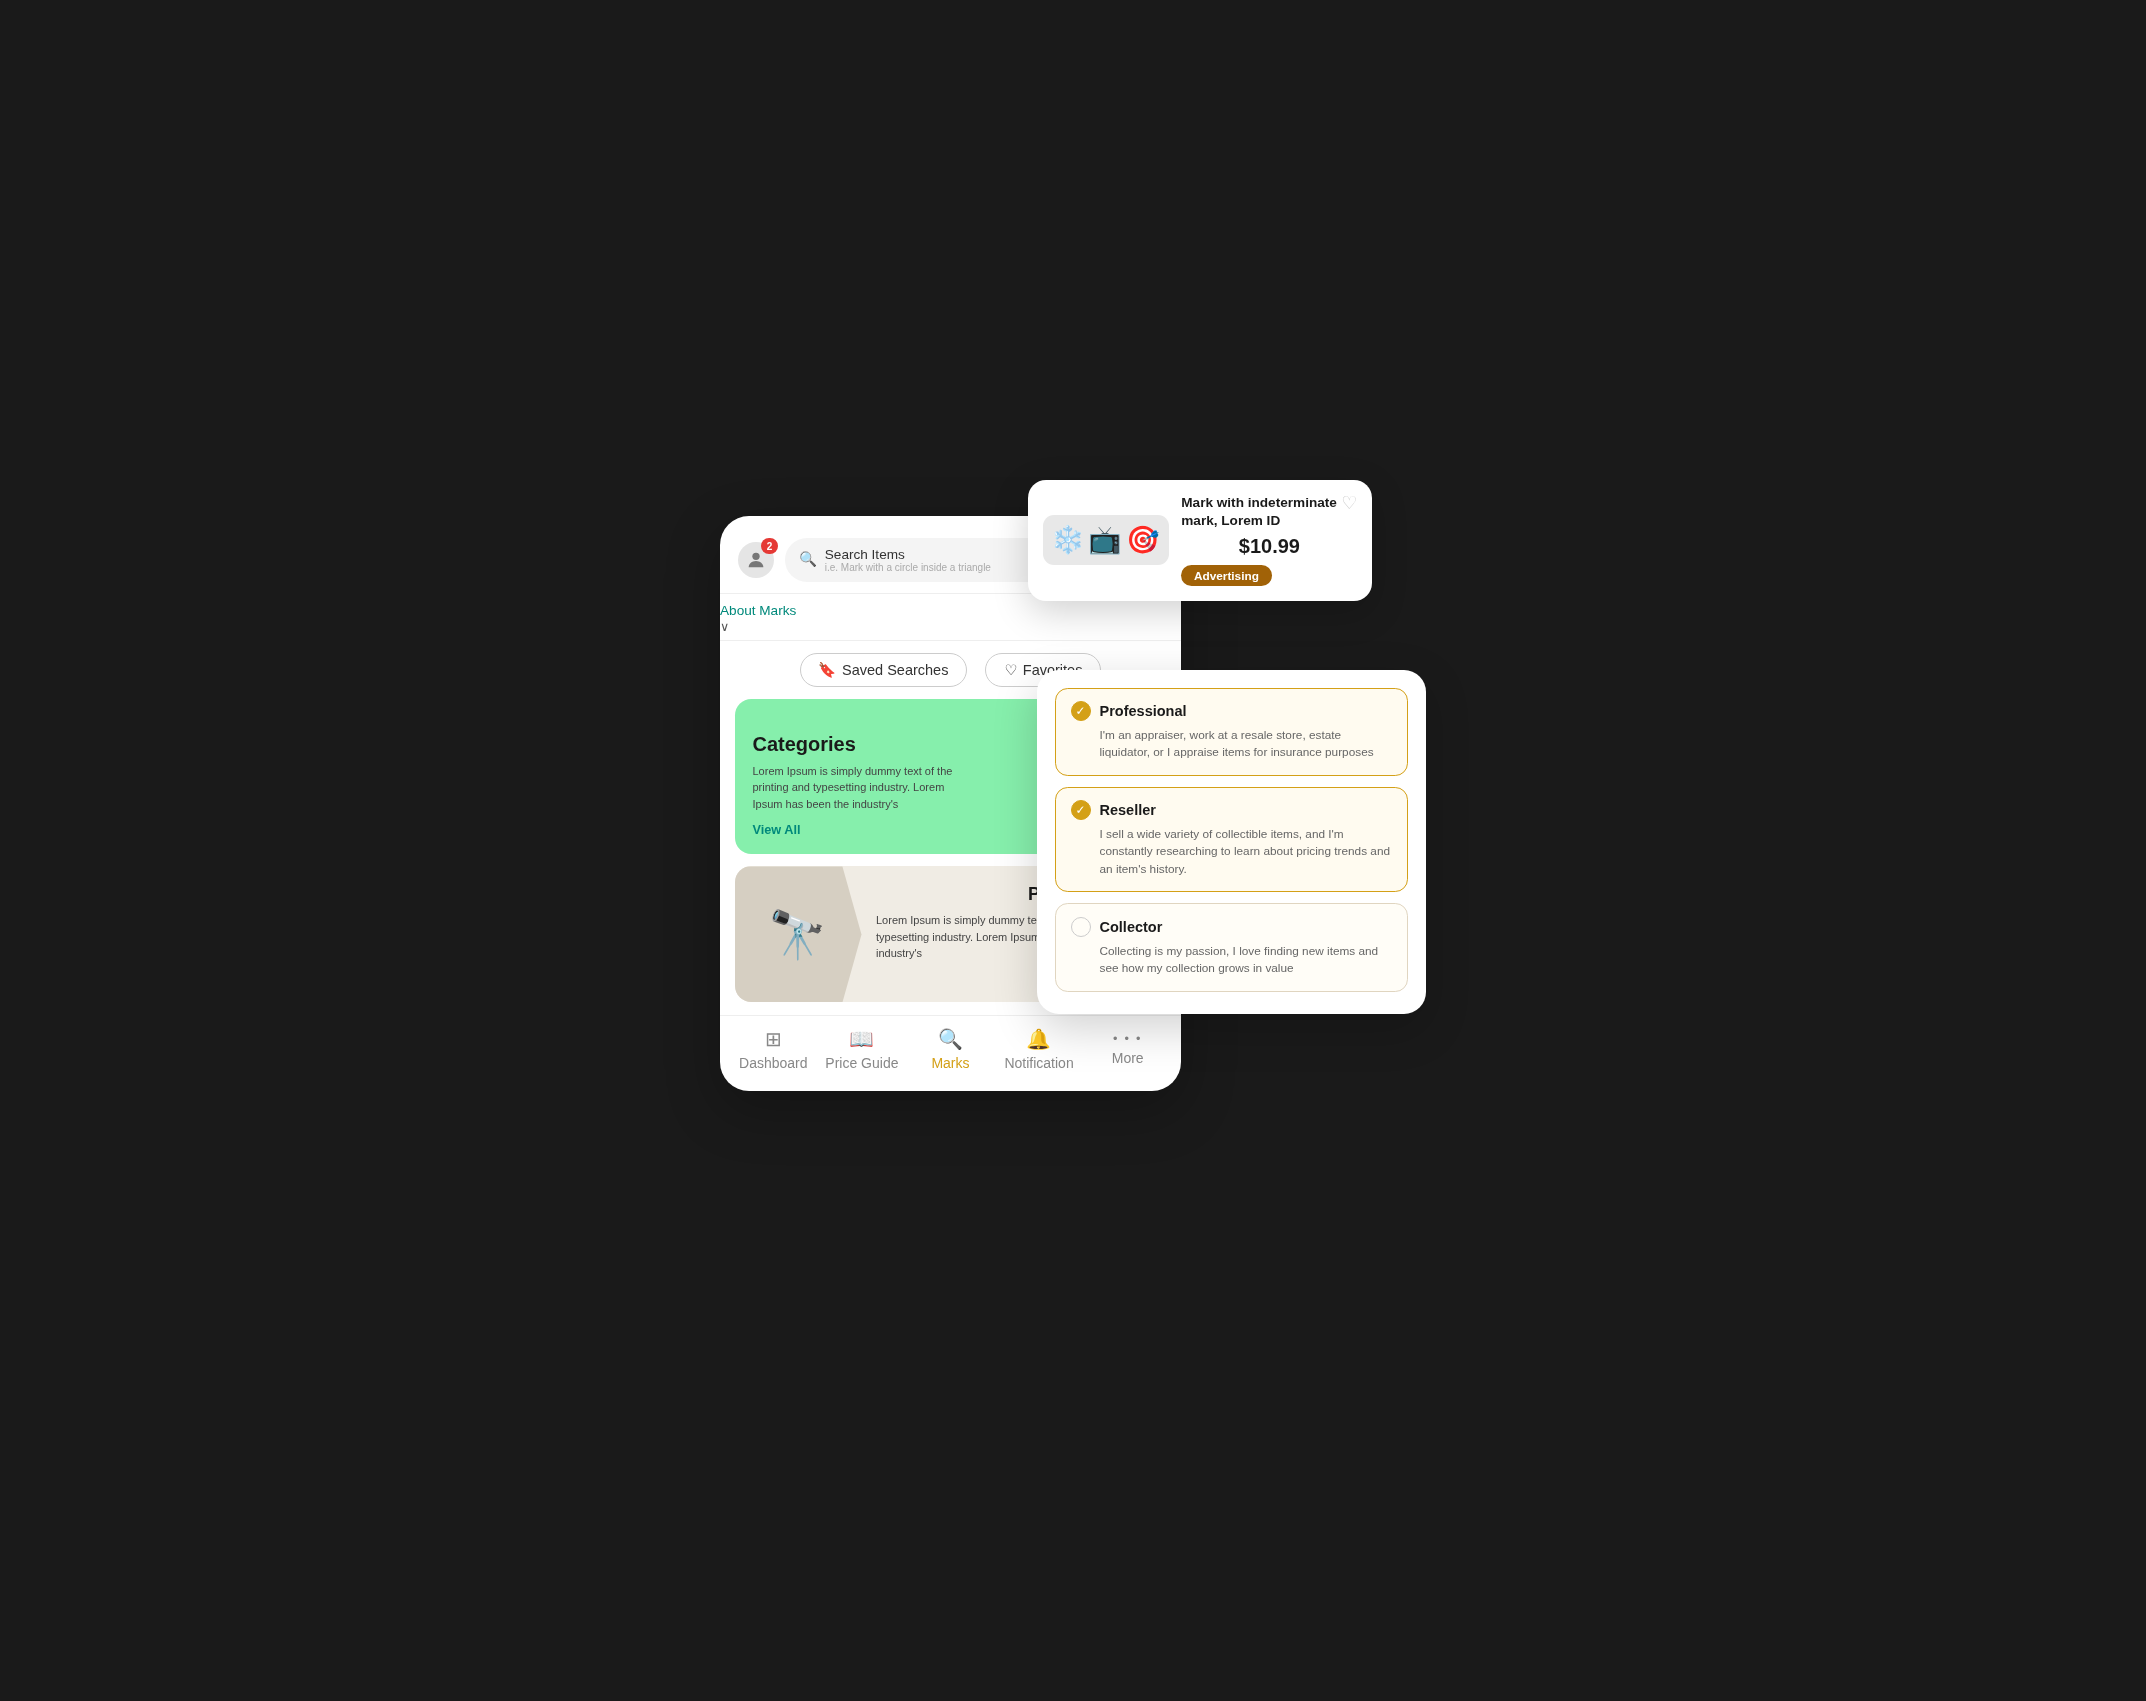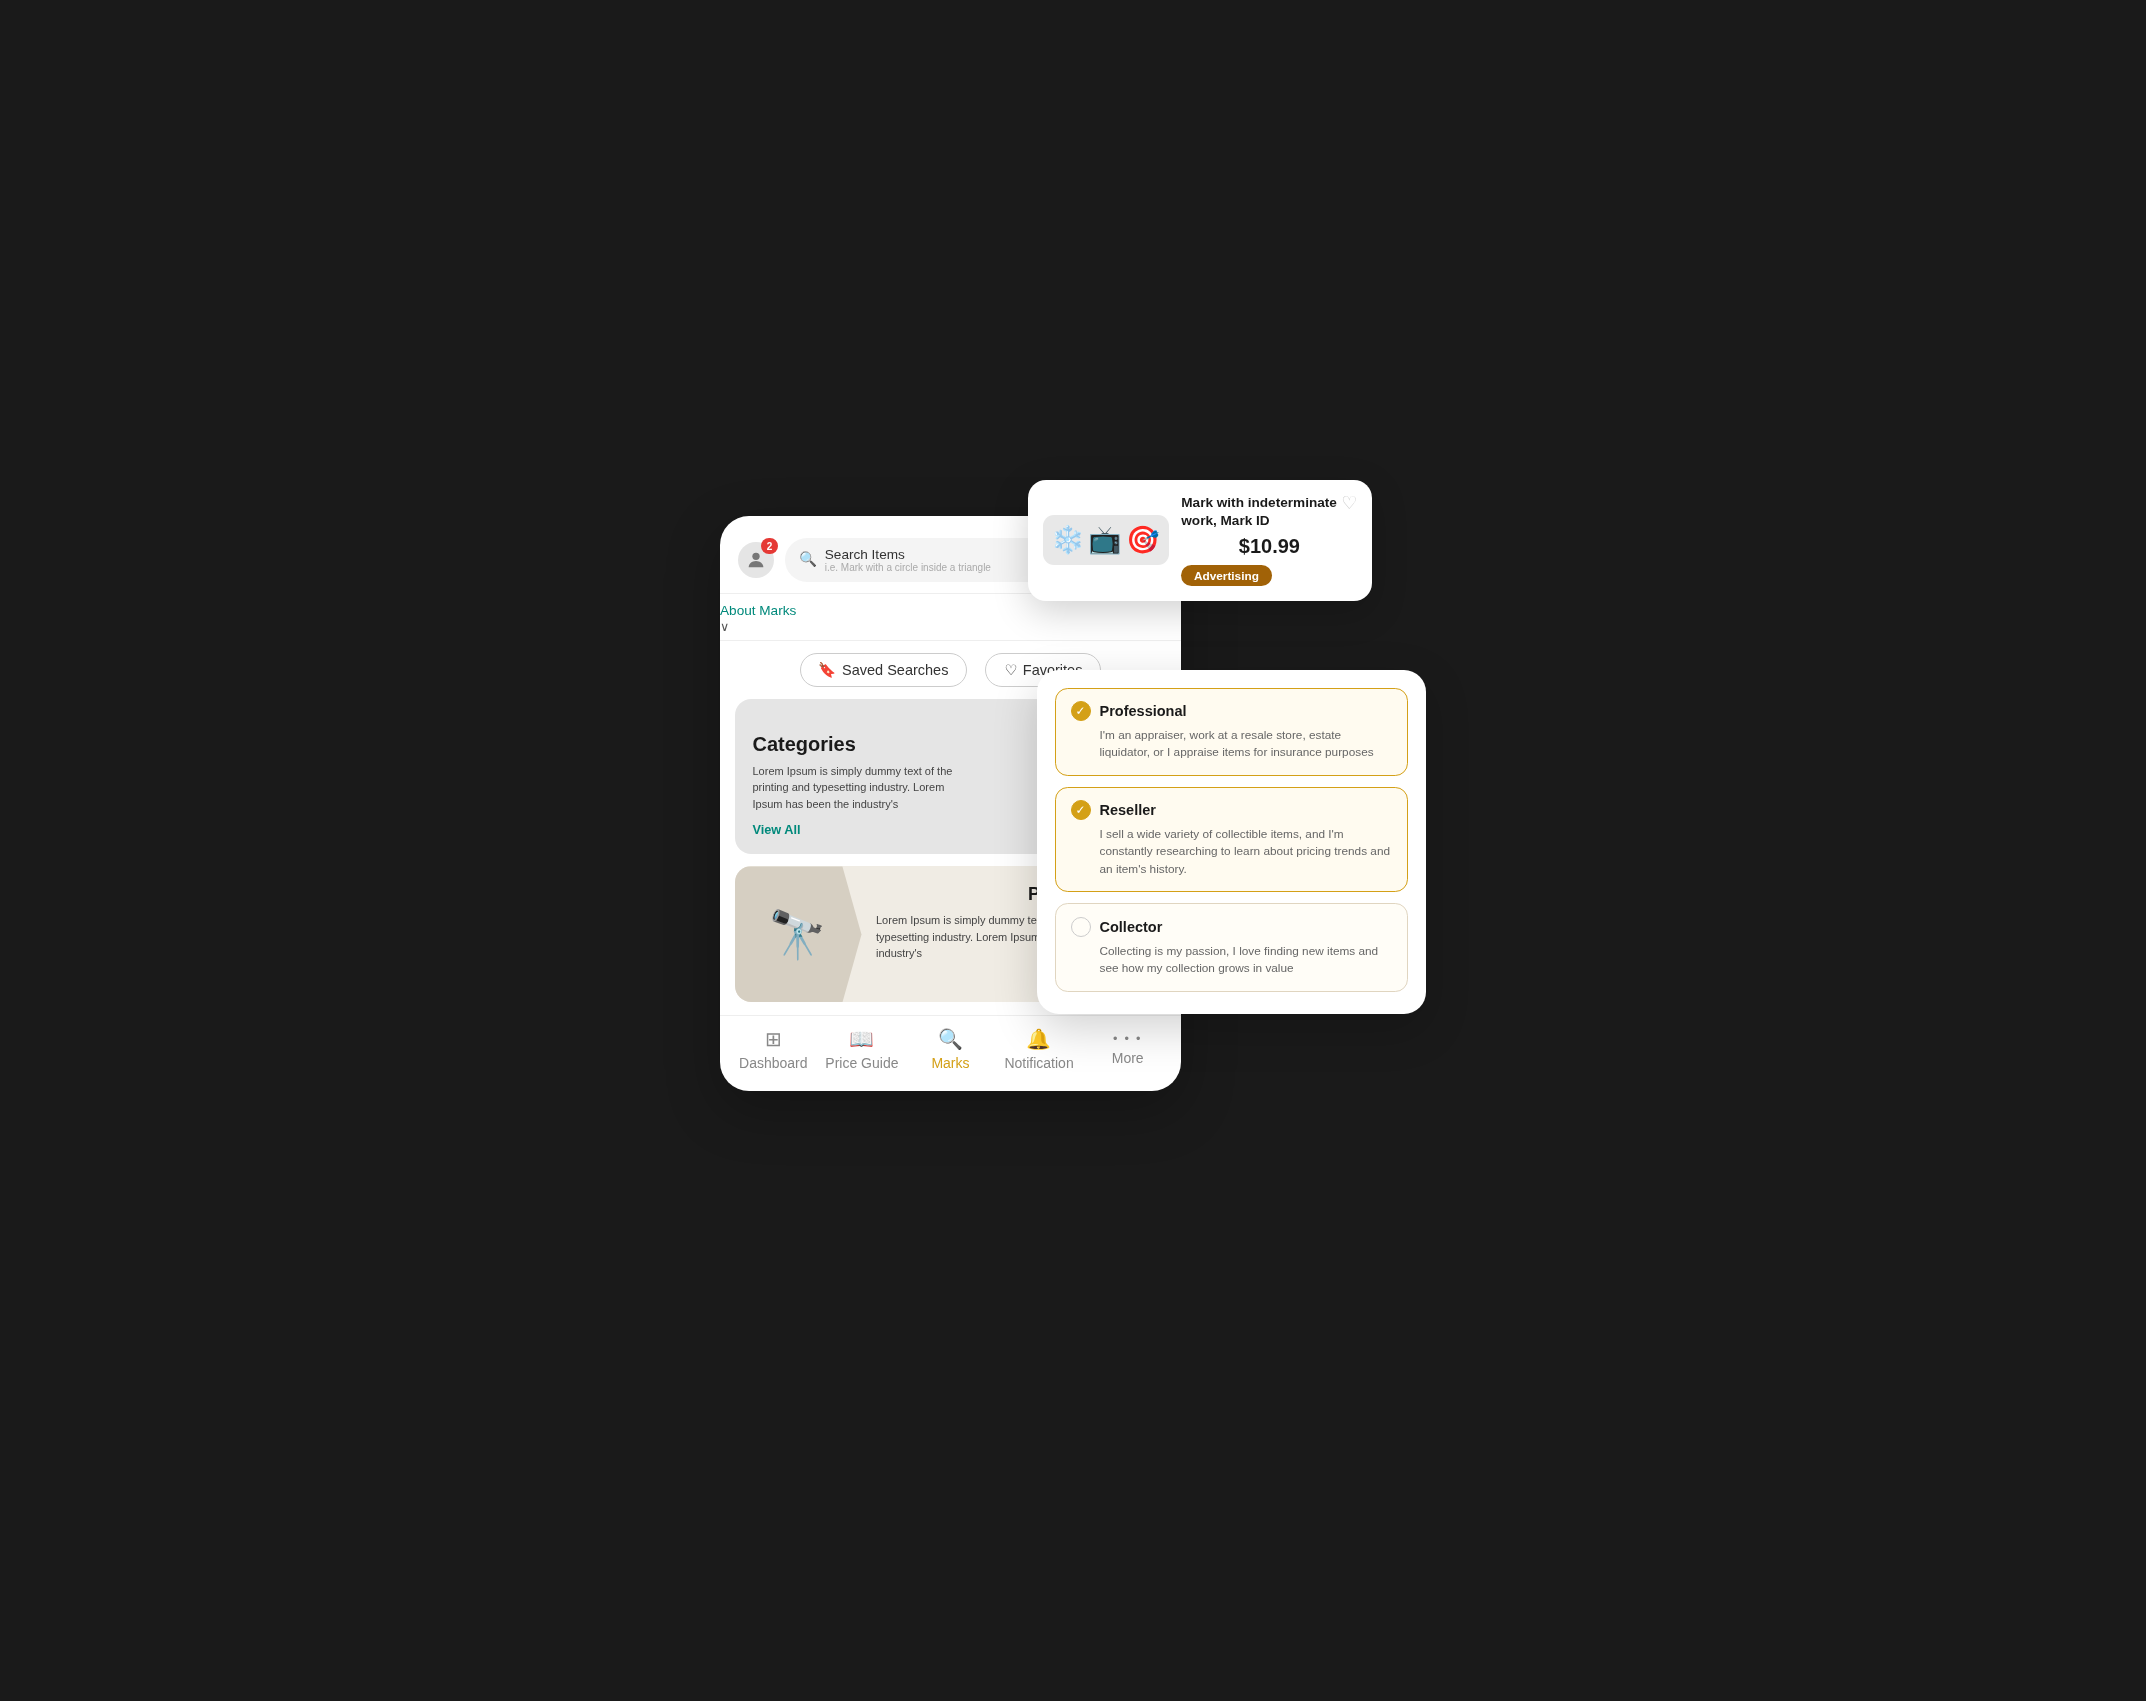--- a/index.html
+++ b/index.html
@@ -129,21 +129,21 @@
       cursor: pointer;
       background: #fff;
     }
     .action-btn span { font-size: 14.5px; }
 
     
     .cards-wrap { padding: 0 14.5px; display: flex; flex-direction: column; gap: 12.7px; }
 
     .cat-card {
       border-radius: 16.3px;
-      background: #e5e5e5;
+      background: #86efac;
       padding: 20px 18px 16.3px;
       display: flex;
       align-items: flex-end;
       justify-content: space-between;
       min-height: 154px;
       position: relative;
       overflow: hidden;
     }
     .cat-text { max-width: 55%; }
     .cat-title { font-size: 20px; font-weight: 800; color: #1a1a1a; margin-bottom: 7.2px; }
@@ -393,21 +393,21 @@
     </div>
   </div>
 
   <div class="mark-tooltip">
     <div class="mark-images">
       <span style="font-size:27px;">❄️</span>
       <span style="font-size:27px;">📺</span>
       <span style="font-size:27px;">🎯</span>
     </div>
     <div class="mark-info">
-      <div class="mark-title">Mark with indeterminate work, Mark ID</div>
+      <div class="mark-title">Mark with indeterminate mark, Lorem ID</div>
       <div class="mark-price">$10.99</div>
       <span class="mark-tag">Advertising</span>
     </div>
     <span class="heart-btn">♡</span>
   </div>
 
   <div class="role-card">
 
     <div class="role-option selected">
       <div class="role-header">

